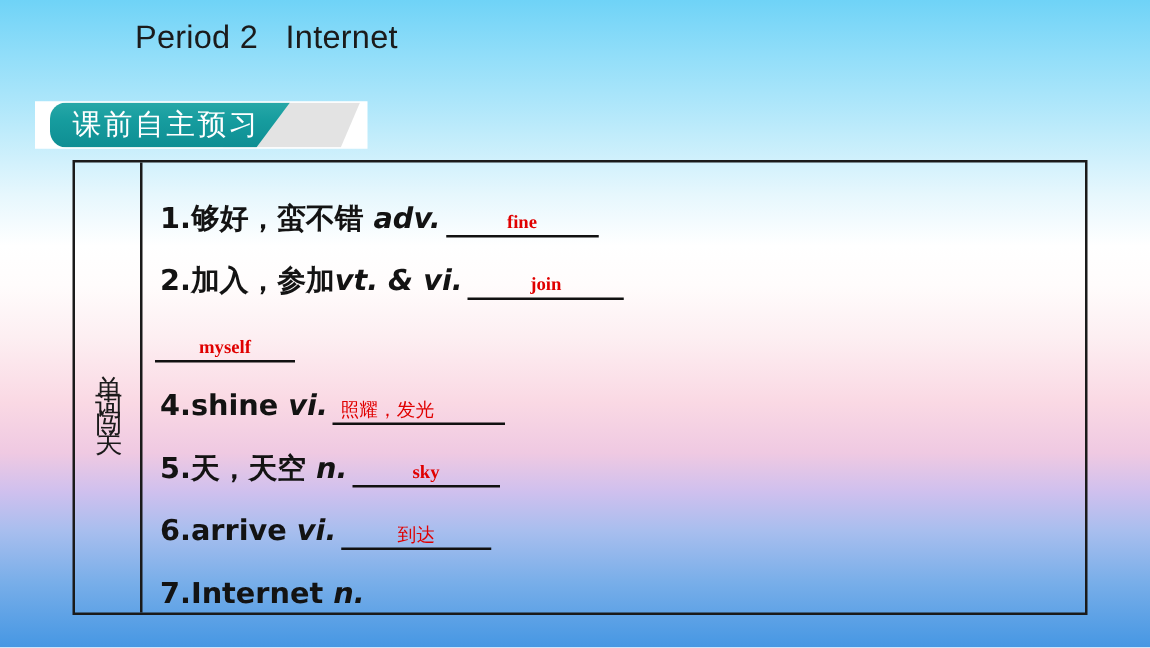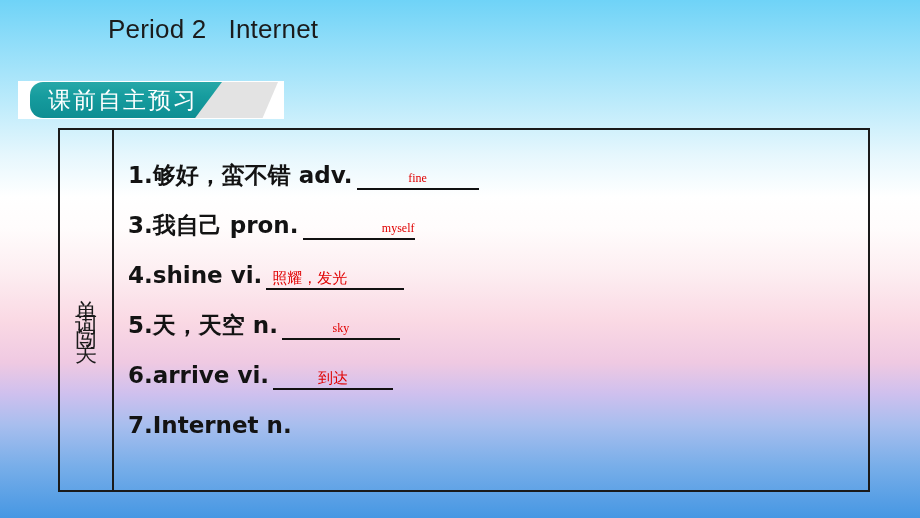--- a/index.html
+++ b/index.html
@@ -48,21 +48,21 @@
     font-weight: normal;
   }
   #title .light {
     font-weight: normal;
     margin-left: 22px;
   }
 
   
   #banner {
     position: absolute;
-    left: 18px;
+    left: 28px;
     top: 81px;
     width: 316px;
     height: 38px;
     border-radius: 12px;
   }
   .banner-white {
     position: absolute;
     left: 0;
     top: 0;
     width: 266px;
@@ -151,39 +151,40 @@
   }
   .item-text {
     font-family: "DejaVu Sans", sans-serif;
     font-size: 23px;
     font-weight: bold;
     color: #131313;
     line-height: 30px;
     padding-left: 8px;
   }
   .item-text .pos {
+    font-style: italic;
     font-weight: bold;
   }
   .blank {
     position: relative;
     display: inline-block;
     border-bottom: 2px solid #111111;
     height: 28px;
     margin-left: 4px;
     vertical-align: bottom;
   }
   .blank .answer {
     position: absolute;
     left: 0;
     right: 0;
     bottom: 1px;
     text-align: center;
     font-family: "Liberation Serif", "DejaVu Serif", serif;
-    font-weight: normal;
-    font-size: 12px;
+    font-weight: bold;
+    font-size: 15px;
     color: #E00000;
     line-height: 18px;
   }
   .blank .answer.cn {
     font-family: "DejaVu Sans", sans-serif;
     font-size: 15px;
     font-weight: normal;
   }
   
   .blank.tight .answer {
@@ -215,23 +216,28 @@
       <span class="vtext">单词闯关</span>
     </div>
     <div id="items">
         <div class="item">
           <span class="item-text"><span>1.</span><span>够好，蛮不错 </span><span class="pos">adv.</span></span>
           <span class="blank" style="width: 122px;">
             <span class="answer" style="color: rgb(224, 0, 0);">fine</span>
           </span>
         </div>
         <div class="item">
-          <span class="item-text"><span>3.</span><span>我自己 </span><span class="pos">pron.</span></span>
+          <span class="item-text"><span>2.</span><span>加入，参加</span><span class="pos">vt. &amp; vi.</span></span>
+          <span class="blank" style="width: 125px;">
+            <span class="answer" style="color: rgb(224, 0, 0);">join</span>
+          </span>
+        </div>
+        <div class="item">
           <span class="blank" style="width: 112px;">
-            <span class="answer" style="color: rgb(224, 0, 0); text-align: right;">myself</span>
+            <span class="answer" style="color: rgb(224, 0, 0);">myself</span>
           </span>
         </div>
         <div class="item">
           <span class="item-text"><span>4.</span><span>shine </span><span class="pos">vi.</span></span>
           <span class="blank tight" style="width: 138px;">
             <span class="answer cn" style="color: rgb(224, 0, 0);">照耀，发光</span>
           </span>
         </div>
         <div class="item">
           <span class="item-text"><span>5.</span><span>天，天空 </span><span class="pos">n.</span></span>

